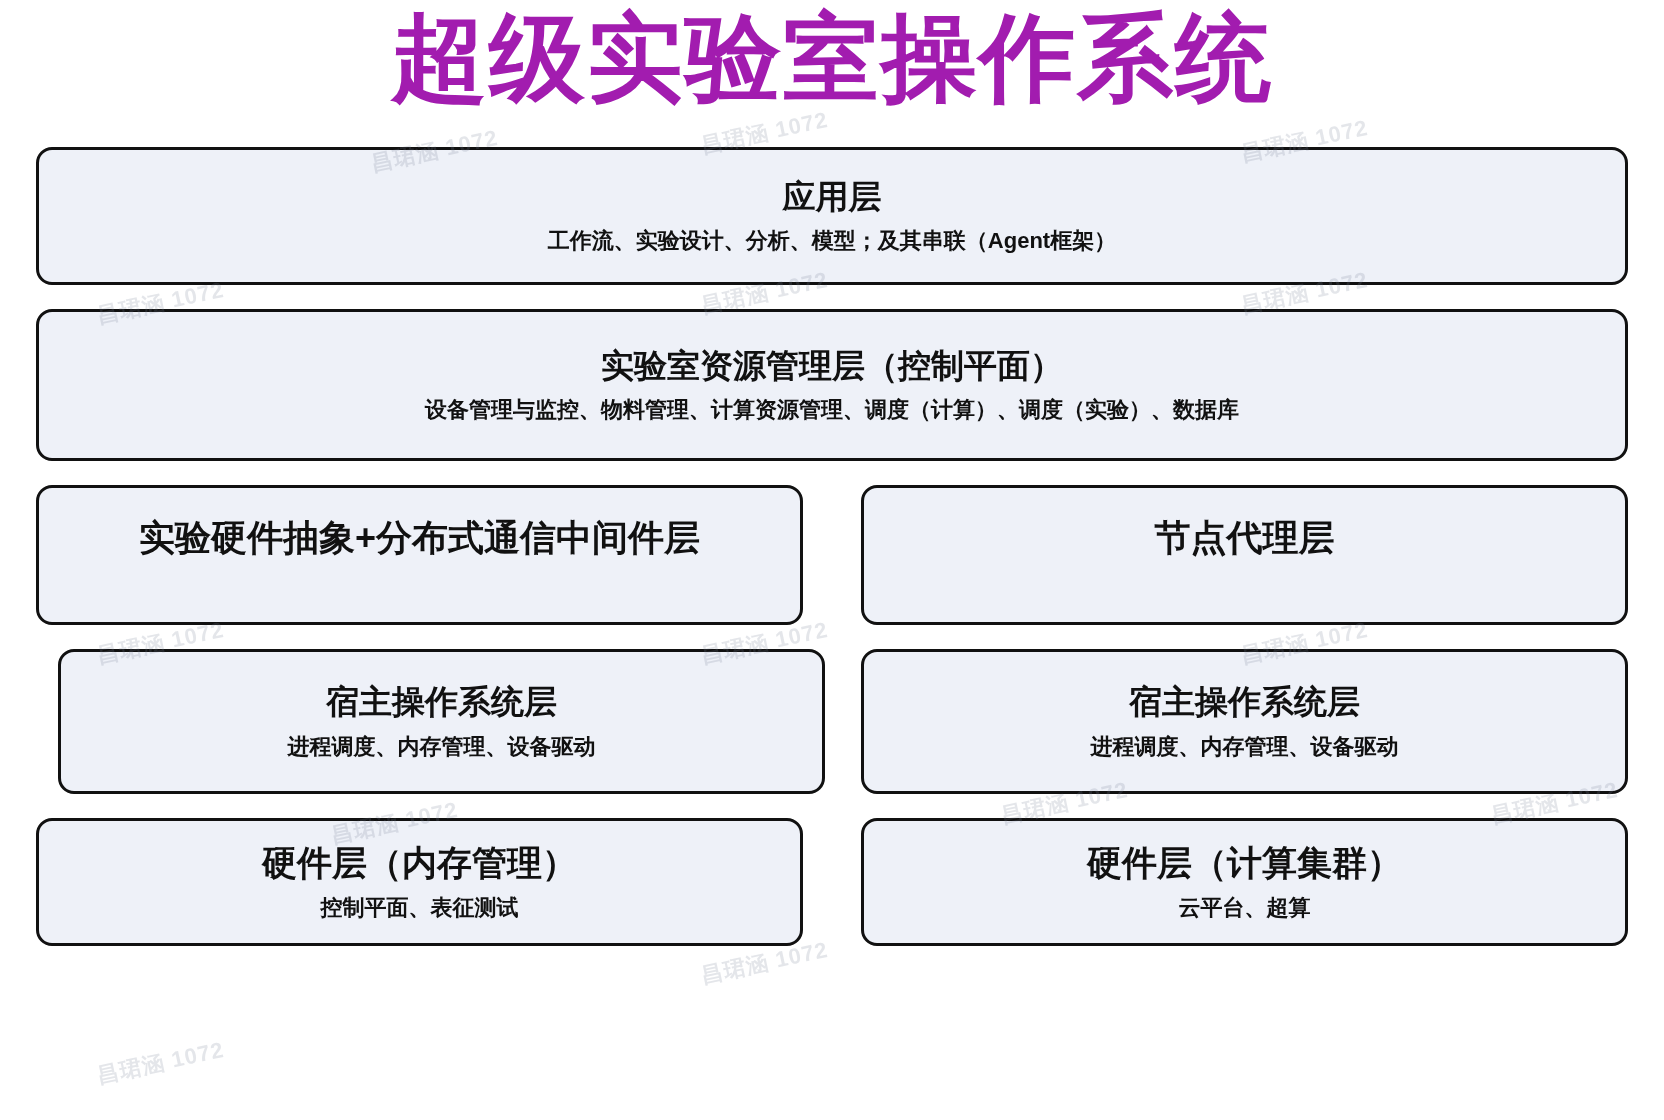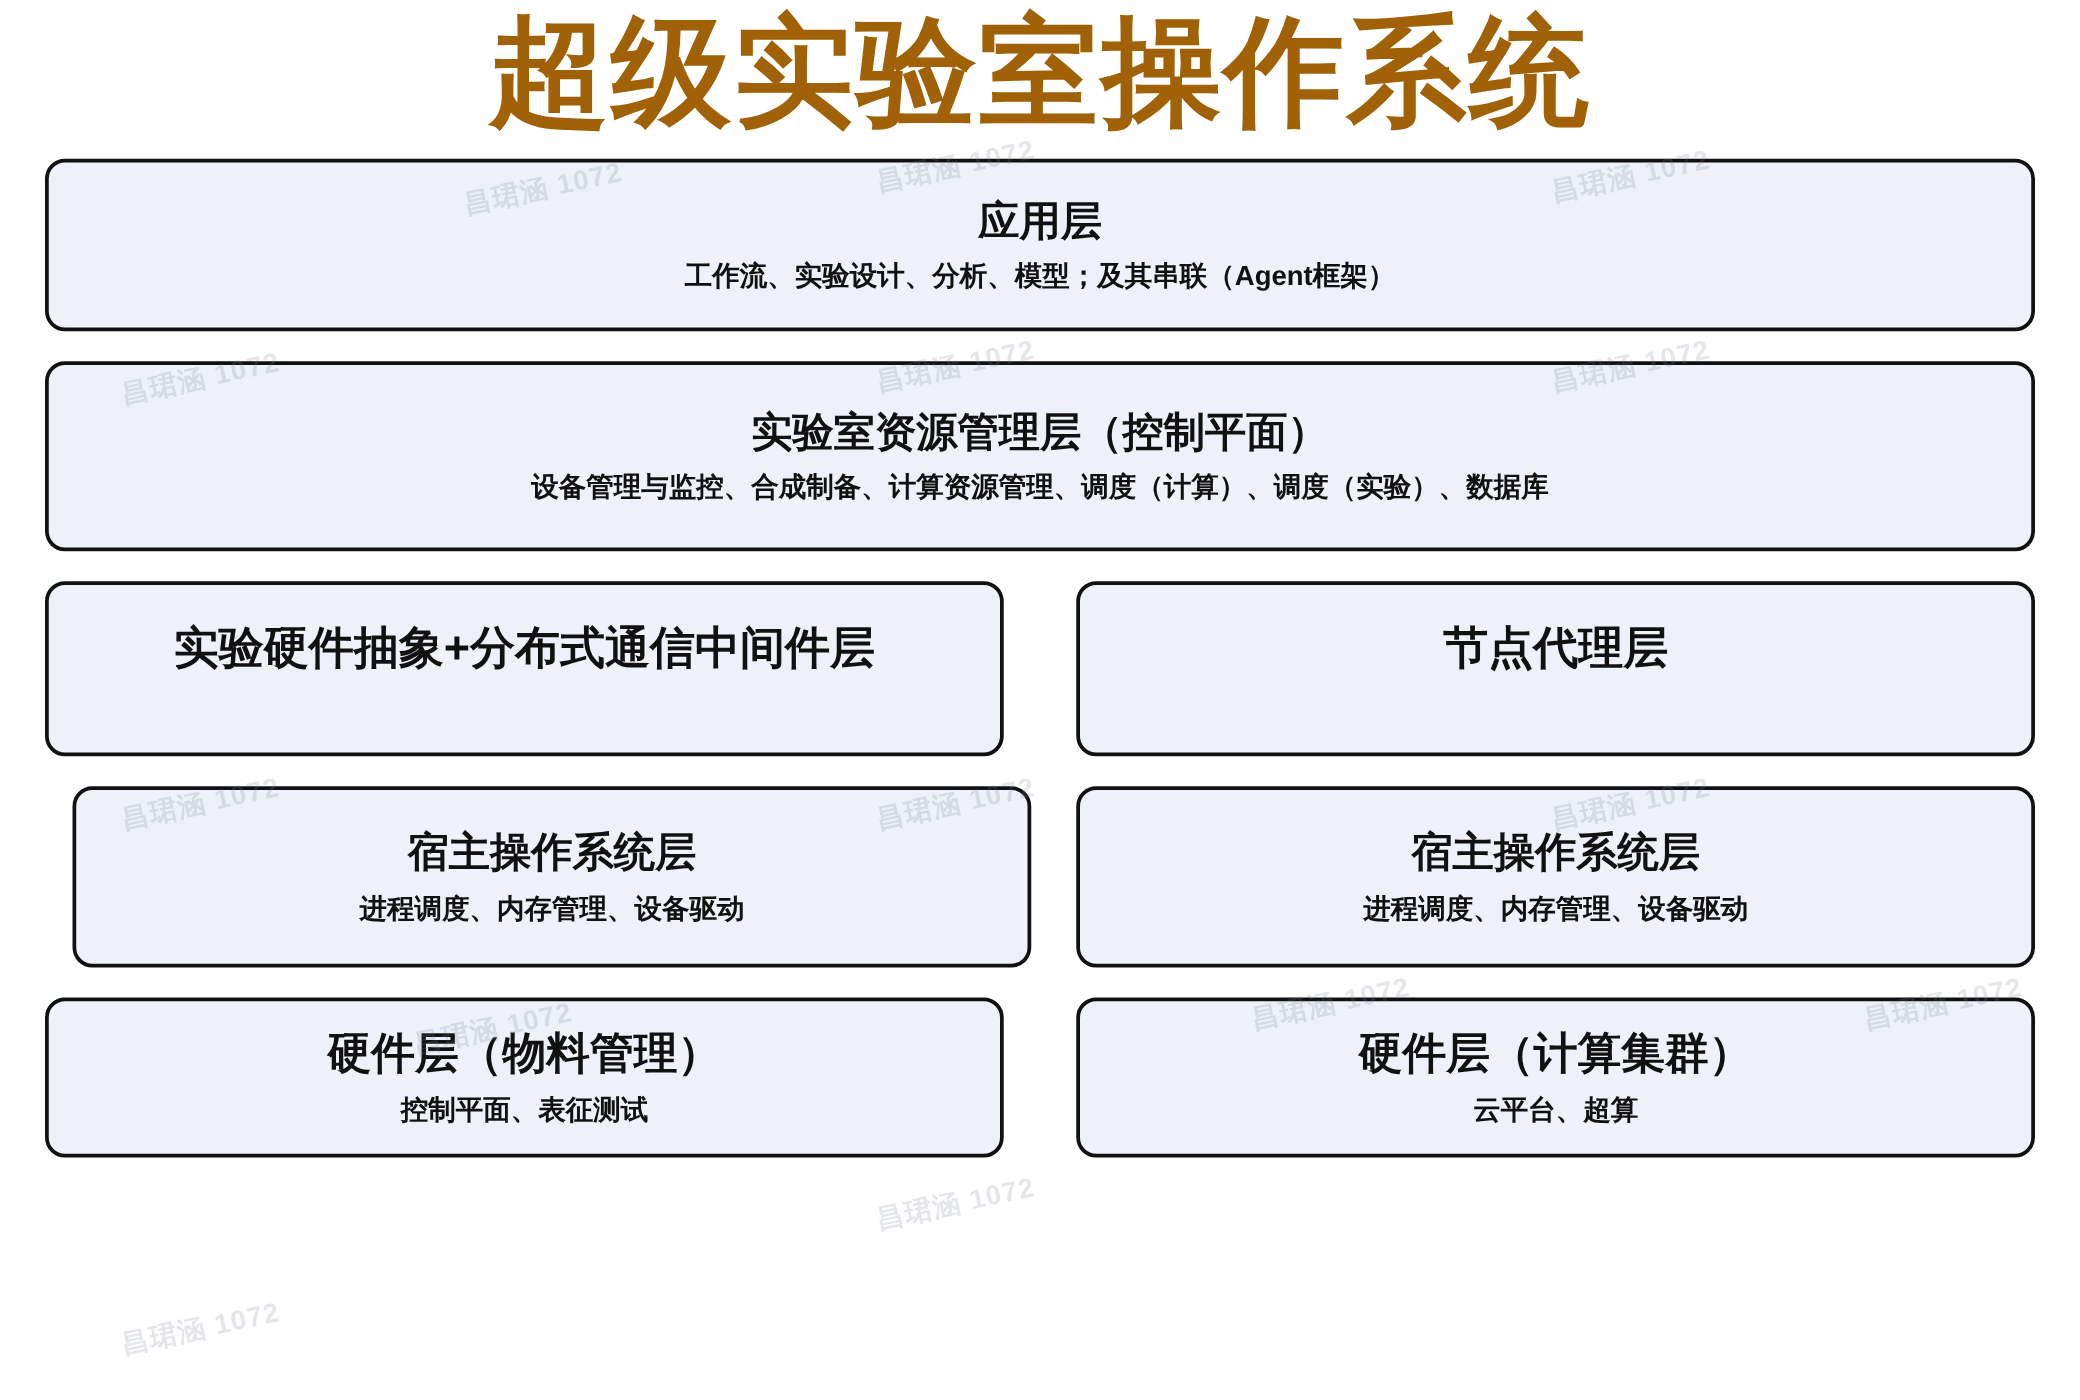--- a/index.html
+++ b/index.html
@@ -23,22 +23,22 @@
     padding: 0 24px;
   }
 
   
   .title {
     text-align: center;
     font-size: 96px;
     font-weight: 700;
     letter-spacing: 2px;
     line-height: 1.05;
-    margin: 8px 0 18px 0;
-    color: #a16207;
+    margin: 8px 0 38px 0;
+    color: #a21caf;
     position: relative;
     z-index: 3;
   }
 
   
   .box {
     border: 3px solid #111111;
     border-radius: 16px;
     background: #eef1f8;
     box-sizing: border-box;
@@ -118,21 +118,21 @@
 
   <div class="title">超级实验室操作系统</div>
 
   <div class="box row-full" id="app-layer">
     <div class="box-title">应用层</div>
     <div class="box-sub">工作流、实验设计、分析、模型；及其串联（Agent框架）</div>
   </div>
 
   <div class="box row-full" id="resource-layer">
     <div class="box-title">实验室资源管理层（控制平面）</div>
-    <div class="box-sub">设备管理与监控、合成制备、计算资源管理、调度（计算）、调度（实验）、数据库</div>
+    <div class="box-sub">设备管理与监控、物料管理、计算资源管理、调度（计算）、调度（实验）、数据库</div>
   </div>
 
   <div class="two-col">
     <div class="box col-box" id="hw-abstraction-layer">
       <div class="box-title">实验硬件抽象+分布式通信中间件层</div>
     </div>
     <div class="box col-box" id="node-agent-layer">
       <div class="box-title">节点代理层</div>
     </div>
   </div>
@@ -143,21 +143,21 @@
       <div class="box-sub">进程调度、内存管理、设备驱动</div>
     </div>
     <div class="box col-box" id="host-os-right">
       <div class="box-title">宿主操作系统层</div>
       <div class="box-sub">进程调度、内存管理、设备驱动</div>
     </div>
   </div>
 
   <div class="two-col">
     <div class="box col-box" id="hardware-left">
-      <div class="box-title">硬件层（物料管理）</div>
+      <div class="box-title">硬件层（内存管理）</div>
       <div class="box-sub">控制平面、表征测试</div>
     </div>
     <div class="box col-box" id="hardware-right">
       <div class="box-title">硬件层（计算集群）</div>
       <div class="box-sub">云平台、超算</div>
     </div>
   </div>
 
   <div id="watermark-layer">
       <div class="wm" style="left: 370px; top: 128px;">昌珺涵 1072</div>

